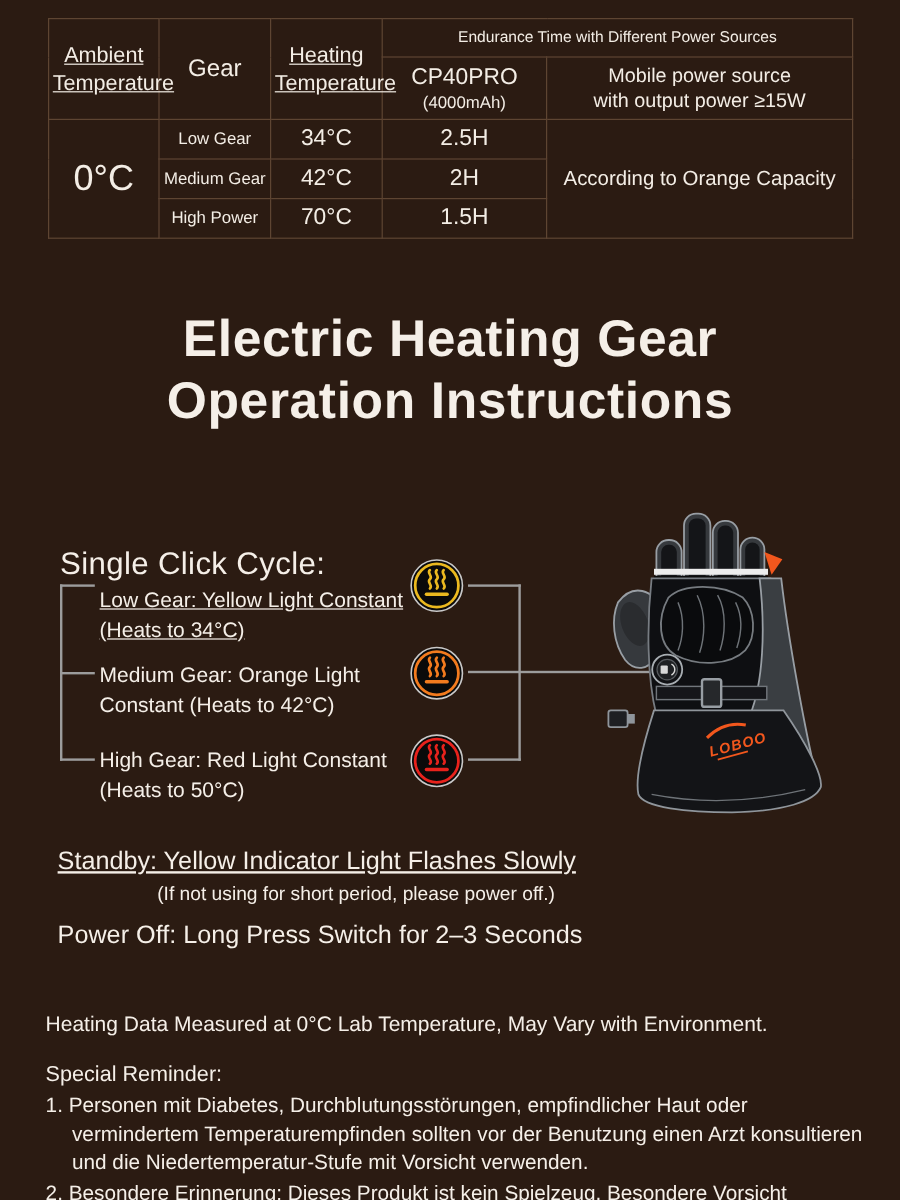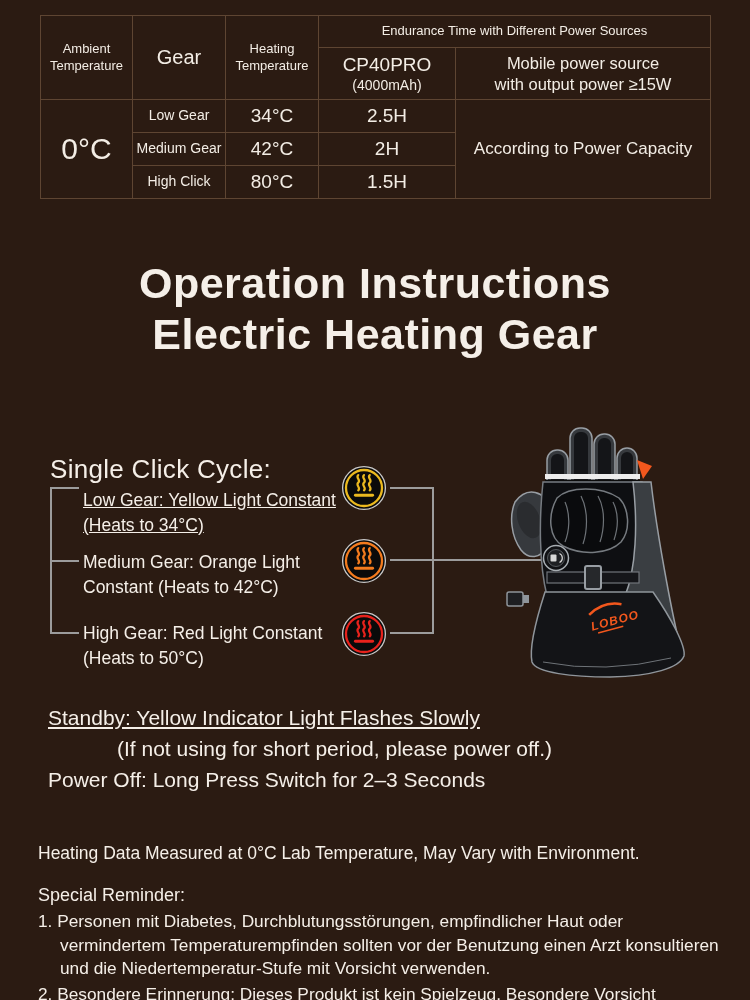--- a/index.html
+++ b/index.html
@@ -15,21 +15,21 @@
   table.spec {
     position:absolute; left:40px; top:15px; width:670px;
     border-collapse:collapse; table-layout:fixed;
     color:#F3EDE5; text-align:center;
   }
   table.spec th, table.spec td {
     border:1px solid #5E4532; font-weight:normal;
     vertical-align:middle; padding:2px 3px; line-height:1.25;
   }
   .c1{width:92px;} .c2{width:93px;} .c3{width:93px;} .c4{width:137px;} .c5{width:255px;}
-  .th-small{font-size:13px;}
+  .th-small{font-size:18px;text-decoration:underline;}
   .th-gear{font-size:20px;}
   .th-endurance{font-size:13px; height:32px;}
   .th-cp{font-size:19px; height:52px;margin-top:12px;}
   .th-cp .sub{font-size:14px;}
   .th-mobile{font-size:16.5px;}
   .td-ambient{font-size:30px;}
   .td-gear{font-size:14px; height:33px;}
   .td-temp{font-size:19px;}
   .td-hours{font-size:19px;}
   .td-capacity{font-size:17px;}
@@ -51,21 +51,21 @@
   .mode-1{top:488px;text-decoration:underline;} .mode-2{top:550px;} .mode-3{top:621px;}
   .heat-icon {
     position:absolute; left:341px; width:46px; height:46px; display:block;
   }
   .icon-1{top:465px;} .icon-2{top:538px;} .icon-3{top:611px;}
   
   .line { position:absolute; background:#9C9C9C; z-index:1; }
   .glove-wrap { position:absolute; left:505px; top:424px; width:200px; height:255px; z-index:2; }
   
   .standby-l1 { position:absolute; left:48px;  top:706px; font-size:21px;text-decoration:underline; }
-  .standby-l2 { position:absolute; left:117px; top:737px; font-size:21px; }
+  .standby-l2 { position:absolute; left:131px; top:737px; font-size:16px; }
   .standby-l3 { position:absolute; left:48px;  top:768px; font-size:21px;text-align:right; }
   
   .measure-note { position:absolute; left:38px; top:843px; width:690px; font-size:17.5px; }
   .reminder-heading { position:absolute; left:38px; top:885px; font-size:18px; font-weight:normal; }
   .reminder-list { position:absolute; left:38px; top:910px; width:690px; }
   .reminder-item {
     font-size:17.3px; line-height:23.5px;
     padding-left:22px; text-indent:-22px; margin-bottom:2px;
   }
 </style>
@@ -95,38 +95,38 @@
     <th class="th-mobile">
       <div>Mobile power source</div>
       <div>with output power ≥15W</div>
     </th>
   </tr>
   <tr>
     <td rowspan="3" class="td-ambient">0°C</td>
     <td class="td-gear">Low Gear</td>
     <td class="td-temp">34°C</td>
     <td class="td-hours">2.5H</td>
-    <td rowspan="3" class="td-capacity">According to Power Capacity</td>
+    <td rowspan="3" class="td-capacity">According to Orange Capacity</td>
   </tr>
   <tr>
     <td class="td-gear">Medium Gear</td>
     <td class="td-temp">42°C</td>
     <td class="td-hours">2H</td>
   </tr>
   <tr>
-    <td class="td-gear">High Click</td>
-    <td class="td-temp">80°C</td>
+    <td class="td-gear">High Power</td>
+    <td class="td-temp">70°C</td>
     <td class="td-hours">1.5H</td>
   </tr>
 </tbody>
   </table>
 
 <div class="page-title">
+  <div>Electric Heating Gear</div>
   <div>Operation Instructions</div>
-  <div>Electric Heating Gear</div>
 </div>
 
 <div class="cycle-heading">Single Click Cycle:</div>
 
 <div class="line" style="left:50px; top:487px; width:2px;  height:147px;"></div>
 <div class="line" style="left:50px; top:487px; width:29px; height:2px;"></div>
 <div class="line" style="left:50px; top:560px; width:29px; height:2px;"></div>
 <div class="line" style="left:50px; top:632px; width:29px; height:2px;"></div>
 
 <div class="line" style="left:390px; top:487px; width:44px;  height:2px;"></div>

